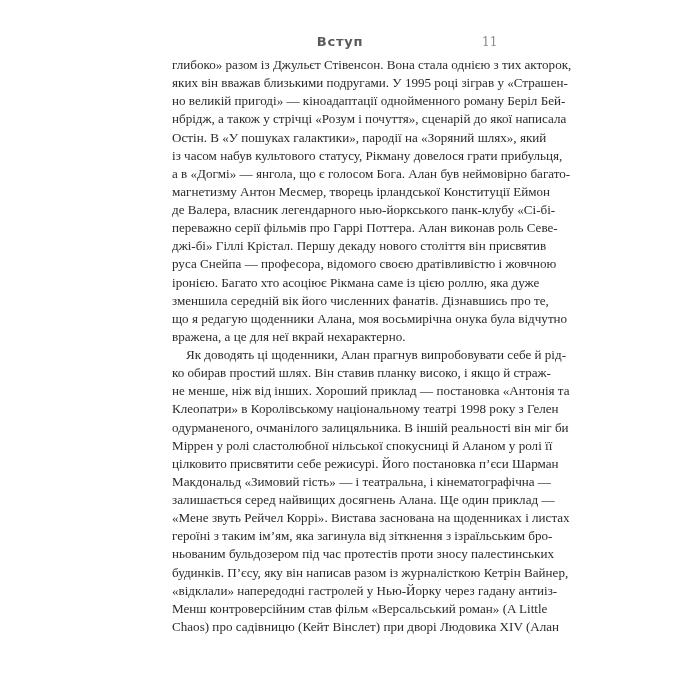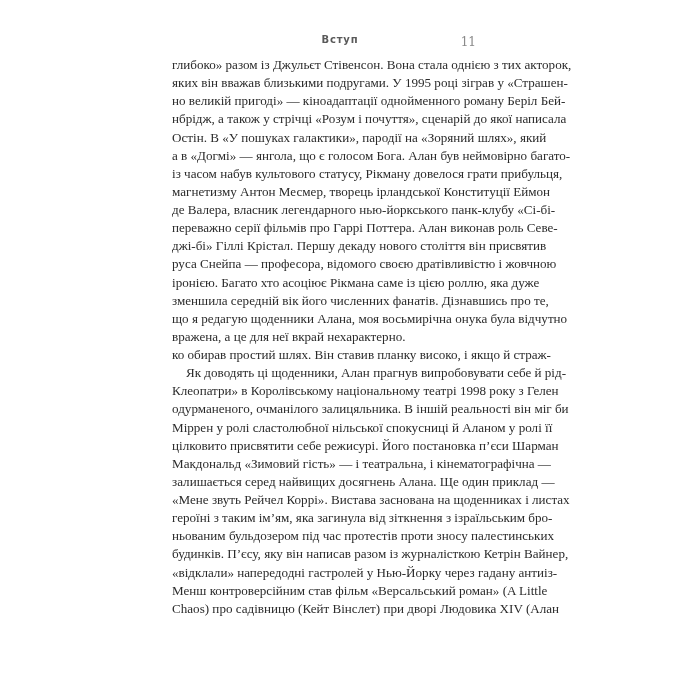--- a/index.html
+++ b/index.html
@@ -1,24 +1,24 @@
 <!DOCTYPE html>
 <html><head>
 <meta charset="utf-8">
 <style>
   html, body { margin: 0; padding: 0; background: #ffffff; }
   body { width: 700px; height: 700px; position: relative; overflow: hidden; }
   .page { position: absolute; left: 0; top: 0; width: 700px; height: 700px; background: #fff; }
   .running-head {
     position: absolute; top: 34px; left: 300px; width: 80px; text-align: center;
-    font-family: "DejaVu Sans", sans-serif; font-size: 10px; letter-spacing: 0.8px;
+    font-family: "DejaVu Sans", sans-serif; font-size: 13px; letter-spacing: 0.8px;
     color: #5a5a5a; font-weight: bold;
   }
   .page-number {
-    position: absolute; top: 35px; left: 456px; width: 20px; text-align: right;
+    position: absolute; top: 35px; left: 482px; width: 20px; text-align: left;
     font-family: "DejaVu Serif", serif; font-size: 12px; color: #8a8a8a;
   }
   .body-text {
     position: absolute; top: 56px; left: 172px; width: 359px;
     font-family: "Liberation Serif", serif; font-size: 13.1px; line-height: 18.13px;
     color: #2b2b2b; text-align: justify; hyphens: manual;
   }
   .line { display: block; white-space: nowrap; text-align-last: justify; height: 18.13px; }
   .line.last { text-align-last: left; }
   .line.indent { padding-left: 14px; }
@@ -29,35 +29,36 @@
 <div class="page">
   <div class="running-head">Вступ</div>
   <div class="page-number">11</div>
   <div class="body-text" id="body-text">
       <div>
         <span class="line">глибоко» разом із Джульєт Стівенсон. Вона стала однією з тих акторок,</span>
         <span class="line">яких він вважав близькими подругами. У 1995 році зіграв у «Страшен-</span>
         <span class="line">но великій пригоді» — кіноадаптації однойменного роману Беріл Бей-</span>
         <span class="line">нбрідж, а також у стрічці «Розум і почуття», сценарій до якої написала</span>
         <span class="line">Остін. В «У пошуках галактики», пародії на «Зоряний шлях», який</span>
+        <span class="line">із часом набув культового статусу, Рікману довелося грати прибульця,</span>
         <span class="line">а в «Догмі» — янгола, що є голосом Бога. Алан був неймовірно багато-</span>
-        <span class="line">із часом набув культового статусу, Рікману довелося грати прибульця,</span>
         <span class="line">магнетизму Антон Месмер, творець ірландської Конституції Еймон</span>
         <span class="line">де Валера, власник легендарного нью-йоркського панк-клубу «Сі-бі-</span>
         <span class="line">переважно серії фільмів про Гаррі Поттера. Алан виконав роль Севе-</span>
         <span class="line">джі-бі» Гіллі Крістал. Першу декаду нового століття він присвятив</span>
         <span class="line">руса Снейпа — професора, відомого своєю дратівливістю і жовчною</span>
         <span class="line">іронією. Багато хто асоціює Рікмана саме із цією роллю, яка дуже</span>
         <span class="line">зменшила середній вік його численних фанатів. Дізнавшись про те,</span>
         <span class="line">що я редагую щоденники Алана, моя восьмирічна онука була відчутно</span>
         <span class="line last">вражена, а це для неї вкрай нехарактерно.</span>
       </div>
       <div>
+        <span class="line indent">Як доводять ці щоденники, Алан прагнув випробовувати себе й рід-</span>
         <span class="line">ко обирав простий шлях. Він ставив планку високо, і якщо й страж-</span>
-        <span class="line indent">Як доводять ці щоденники, Алан прагнув випробовувати себе й рід-</span>
+        <span class="line">не менше, ніж від інших. Хороший приклад — постановка «Антонія та</span>
         <span class="line">Клеопатри» в Королівському національному театрі 1998 року з Гелен</span>
         <span class="line">одурманеного, очманілого залицяльника. В іншій реальності він міг би</span>
         <span class="line">Міррен у ролі сластолюбної нільської спокусниці й Аланом у ролі її</span>
         <span class="line">цілковито присвятити себе режисурі. Його постановка п’єси Шарман</span>
         <span class="line">Макдональд «Зимовий гість» — і театральна, і кінематографічна —</span>
         <span class="line">залишається серед найвищих досягнень Алана. Ще один приклад —</span>
         <span class="line">«Мене звуть Рейчел Коррі». Вистава заснована на щоденниках і листах</span>
         <span class="line">героїні з таким ім’ям, яка загинула від зіткнення з ізраїльським бро-</span>
         <span class="line">ньованим бульдозером під час протестів проти зносу палестинських</span>
         <span class="line">будинків. П’єсу, яку він написав разом із журналісткою Кетрін Вайнер,</span>

